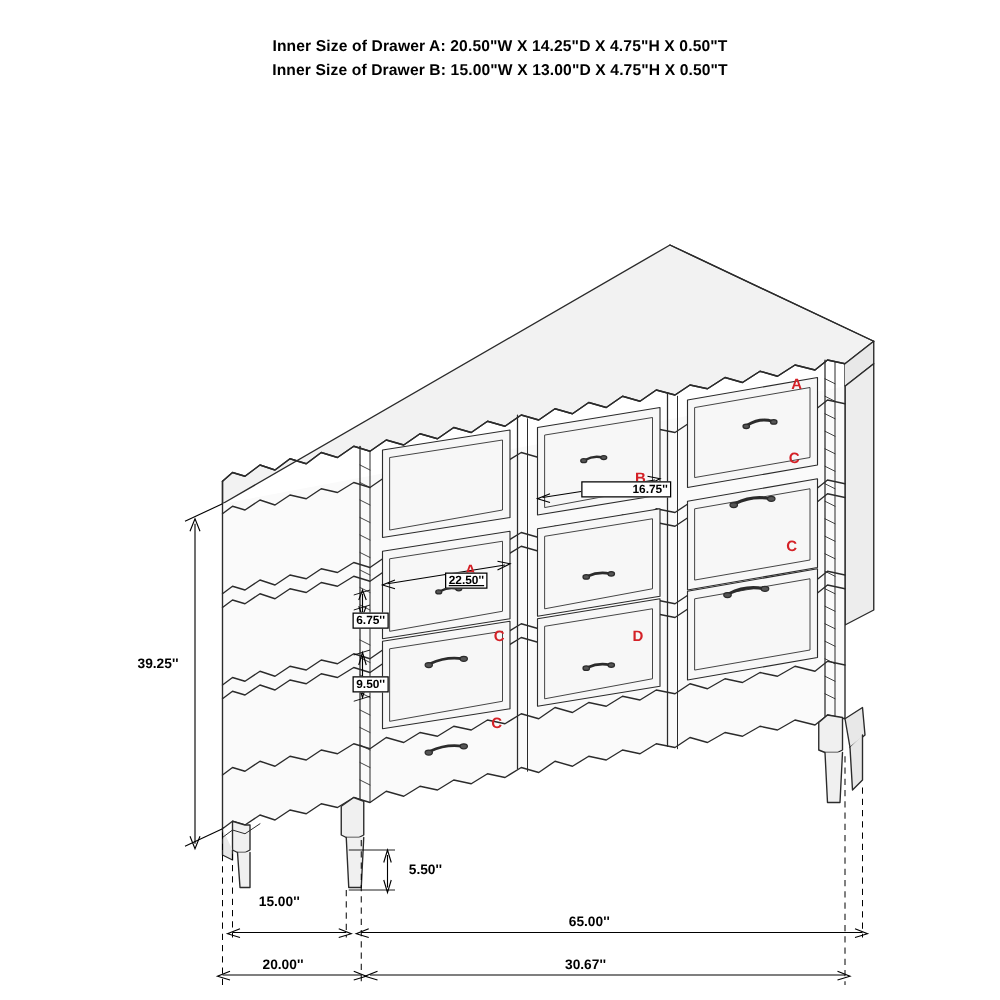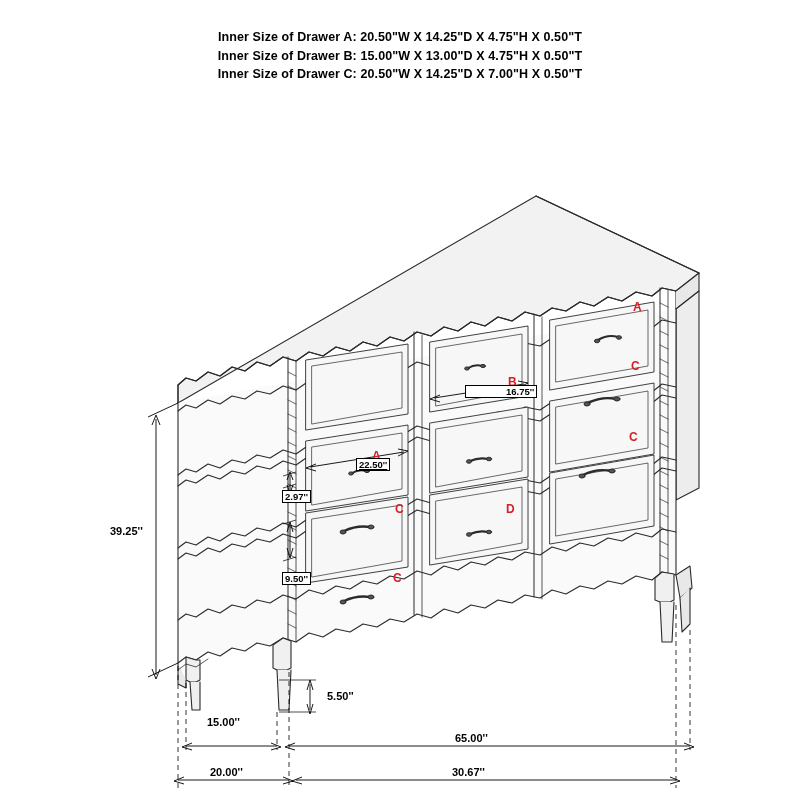--- a/index.html
+++ b/index.html
@@ -51,21 +51,20 @@
   }
 </style>
 </head>
 <body>
 
 <div id="stage">
 
   <div class="spec-block">
     <div class="spec-line">Inner Size of Drawer A: 20.50"W X 14.25"D X 4.75"H X 0.50"T</div>
     <div class="spec-line">Inner Size of Drawer B: 15.00"W X 13.00"D X 4.75"H X 0.50"T</div>
-    <div class="spec-line">Inner Size of Drawer C: 20.50"W X 14.25"D X 7.00"H X 0.50"T</div>
   </div>
 
   <svg width="800" height="800" viewBox="0 0 800 800">
     <g fill="none" stroke="#2b2b2b" stroke-width="1.1" stroke-linejoin="round" stroke-linecap="round">
 
       <path d="M178,383 L536,176 L699,253 L676,271 L662,268 L652,276
                L636,272 L622,281 L608,277 L594,286 L580,282 L566,291
                L552,288 L540,296 L525,292 L512,301 L498,297 L485,306
                L471,302 L458,311 L444,307 L431,316 L417,312 L404,321
                L390,317 L377,326 L363,322 L350,331 L336,327 L323,336
@@ -333,22 +332,22 @@
   <div class="lbl-red" style="left:631px;top:339px;">C</div>
   <div class="lbl-red" style="left:508px;top:355px;">B</div>
   <div class="lbl-red" style="left:629px;top:410px;">C</div>
   <div class="lbl-red" style="left:372px;top:429px;">A</div>
   <div class="lbl-red" style="left:506px;top:482px;">D</div>
   <div class="lbl-red" style="left:395px;top:482px;">C</div>
   <div class="lbl-red" style="left:393px;top:551px;">C</div>
 
   <div class="lbl-box" style="left:465px;top:365px;padding-left:40px;">16.75''</div>
   <div class="lbl-box" style="left:356px;top:438px;text-decoration:underline;">22.50''</div>
-  <div class="lbl-box" style="left:282px;top:470px;">2.97''</div>
-  <div class="lbl-box" style="left:282px;top:552px;">9.50''</div>
+  <div class="lbl-box" style="left:282px;top:470px;">6.75''</div>
+  <div class="lbl-box" style="left:282px;top:521px;">9.50''</div>
 
   <div class="lbl" style="left:110px;top:505px;">39.25''</div>
   <div class="lbl" style="left:327px;top:670px;">5.50''</div>
   <div class="lbl" style="left:207px;top:696px;">15.00''</div>
   <div class="lbl" style="left:455px;top:712px;">65.00''</div>
   <div class="lbl" style="left:210px;top:746px;">20.00''</div>
   <div class="lbl" style="left:452px;top:746px;">30.67''</div>
 
 </div>
 

